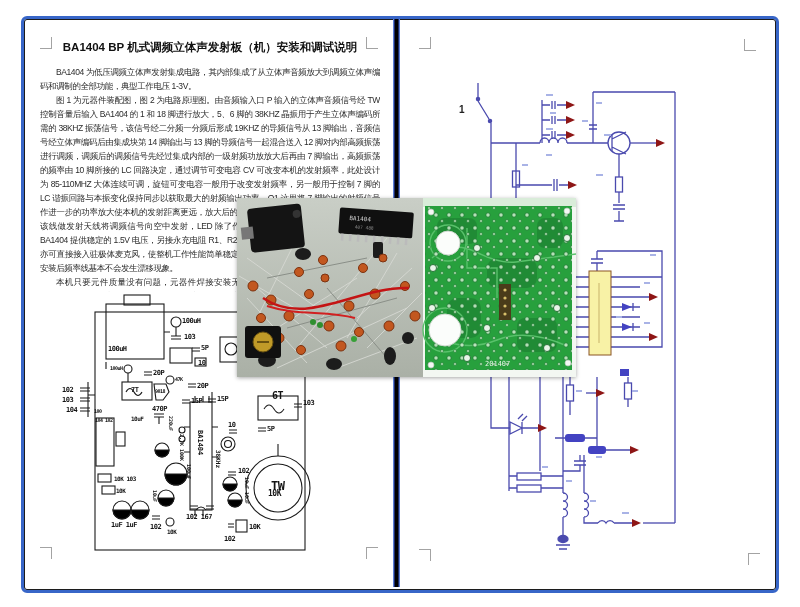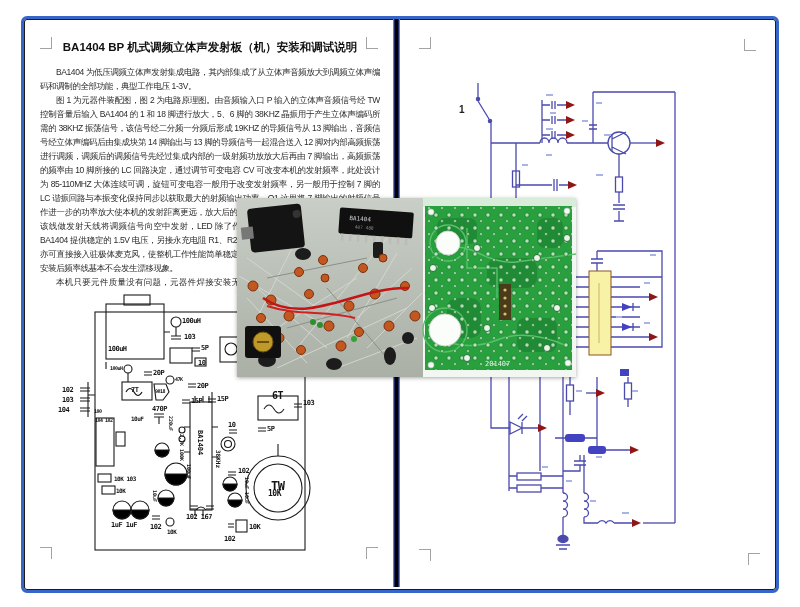--- a/index.html
+++ b/index.html
@@ -228,21 +228,21 @@
   <span class="fl" style="left:133px;top:106px">15P</span>
   <span class="fl" style="left:73px;top:95px">7T</span>
   <span class="fl" style="left:97px;top:97px;font-size:5px">9018</span>
   <span class="fl" style="left:94px;top:114px">470P</span>
   <span class="fl" style="left:159px;top:104px">15P</span>
   <span class="fl" style="left:214px;top:99px;font-size:10px">6T</span>
   <span class="fl" style="left:245px;top:108px">103</span>
   <span class="fl" style="left:209px;top:134px">5P</span>
   <span class="fl" style="left:4px;top:95px">102</span>
   <span class="fl" style="left:4px;top:105px">103</span>
-  <span class="fl" style="left:0;top:115px">104</span>
+  <span class="fl" style="left:8px;top:115px">104</span>
   <span class="fl" style="left:73px;top:124px;font-size:6px">10uF</span>
   <span class="fl v" style="left:110px;top:124px;font-size:5px">220uF</span>
   <span class="fl v" style="left:121px;top:142px;font-size:5px">2.7K 100K</span>
   <span class="fl v" style="left:138px;top:138px">BA1404</span>
   <span class="fl v" style="left:157px;top:158px;font-size:6px">38KHz</span>
   <span class="fl v" style="left:128px;top:172px;font-size:5px">100uF</span>
   <span class="fl v" style="left:94px;top:198px;font-size:5px">10uF</span>
   <span class="fl" style="left:56px;top:184px;font-size:6px">10K 103</span>
   <span class="fl" style="left:58px;top:196px;font-size:6px">10K</span>
   <span class="fl" style="left:53px;top:230px">1uF 1uF</span>

